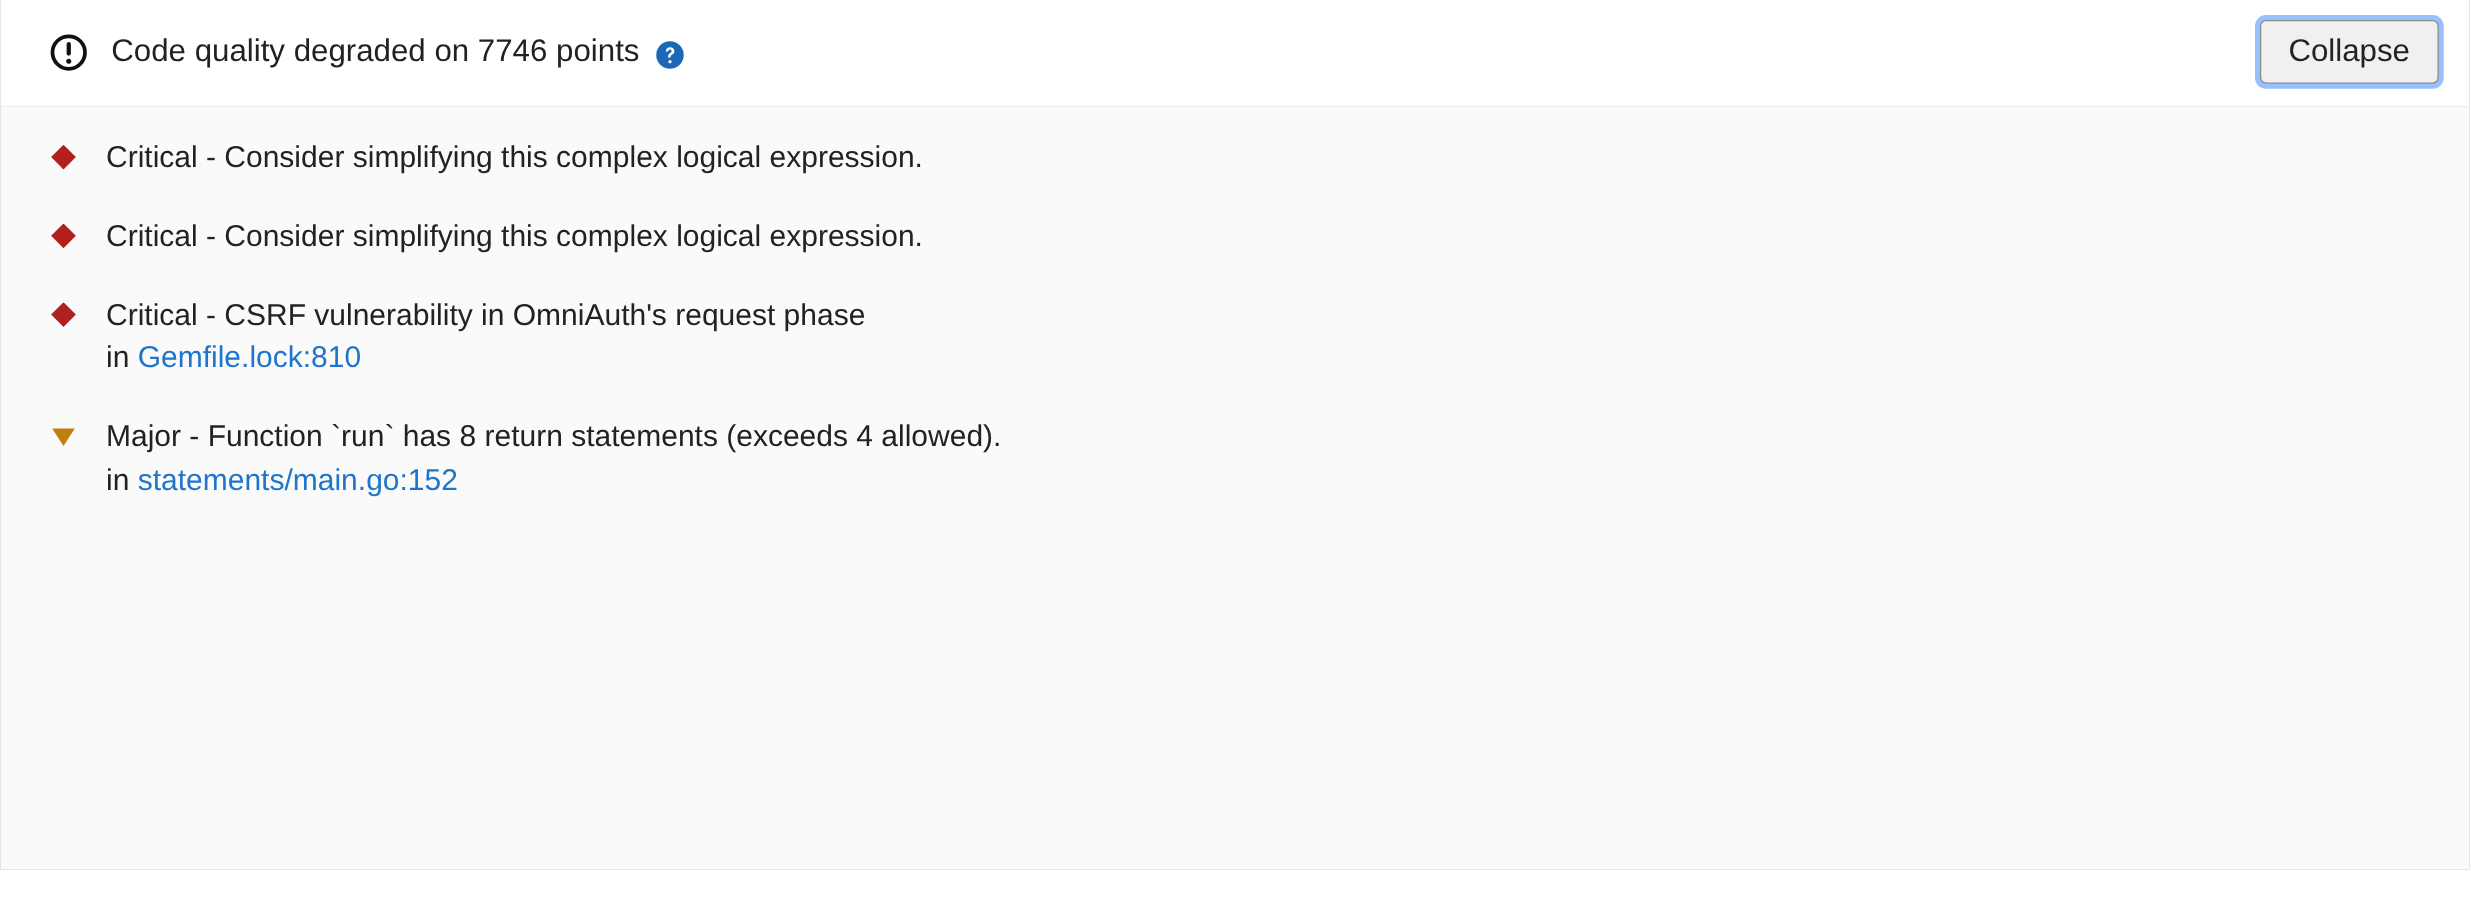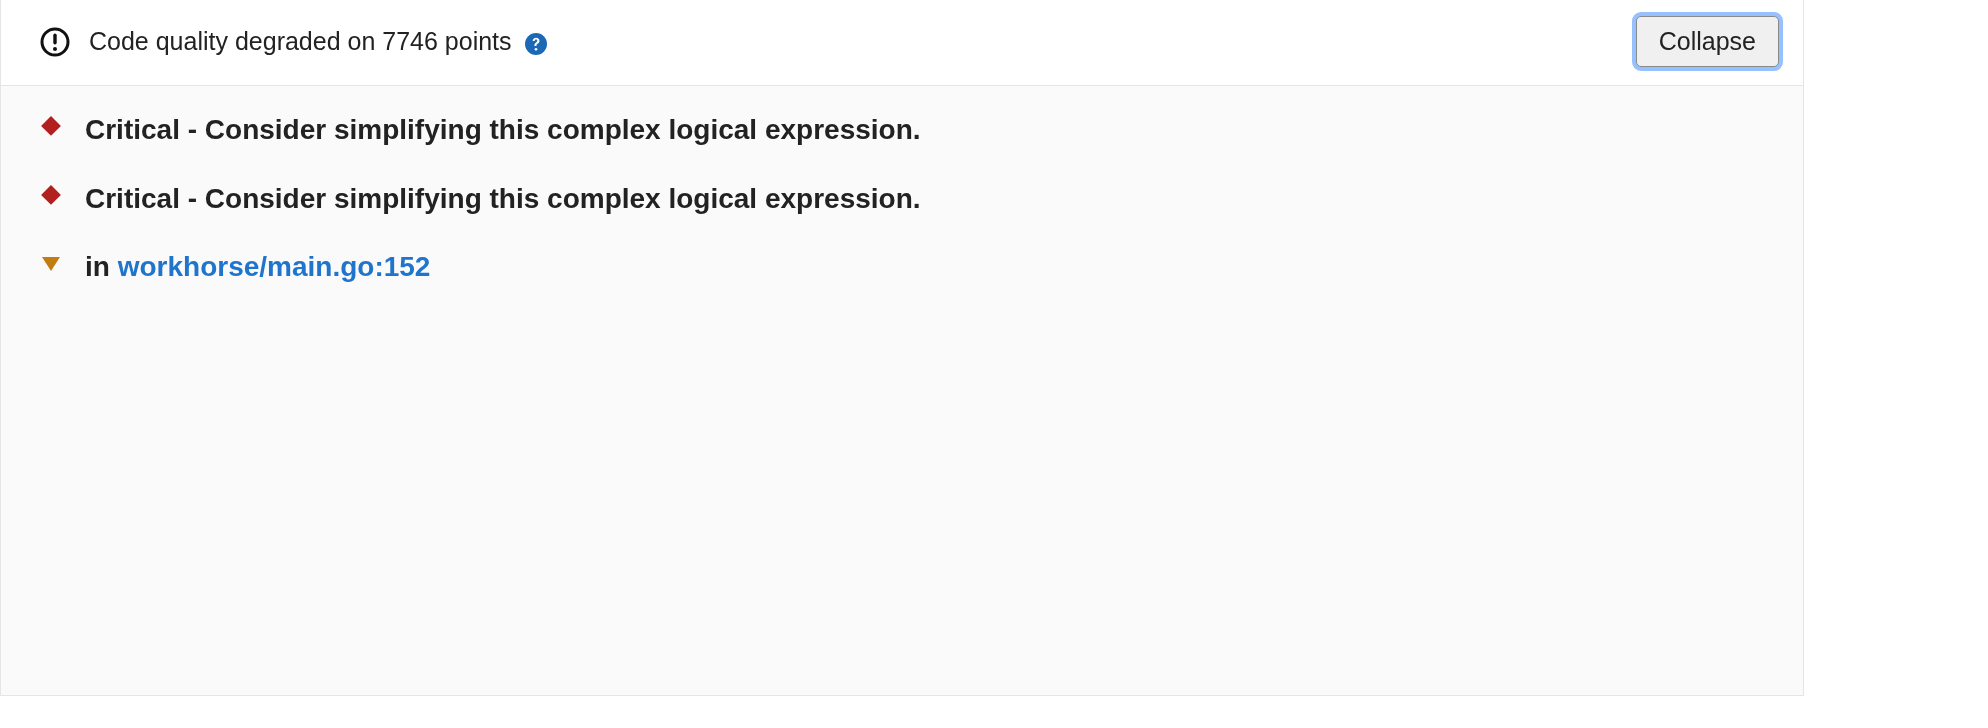--- a/index.html
+++ b/index.html
@@ -3,21 +3,21 @@
   <meta charset="utf-8">
   <style>
     * { box-sizing: border-box; margin: 0; padding: 0; }
     html, body {
       font-family: -apple-system, BlinkMacSystemFont, "Segoe UI", Helvetica, Arial, sans-serif;
       font-size: 21px;
       color: #1f1f1f;
       background: #ffffff;
     }
     .panel {
-      width: 1804px;
+      width: 1976px;
       border: 1px solid #e5e5e5;
       border-top: none;
       margin: 0;
     }
     .panel-header {
       display: flex;
       align-items: center;
       padding: 16px 24px 18px 38px;
       background: #ffffff;
     }
@@ -78,21 +78,21 @@
       margin-bottom: 28px;
     }
     .sev-icon {
       width: 20px;
       height: 20px;
       flex: 0 0 20px;
       margin-top: 6px;
       margin-right: 24px;
     }
     .sev-critical svg, .sev-major svg { display: block; }
-    .issue-text { line-height: 1.45; font-size: 28px; font-weight: bold; }
+    .issue-text { line-height: 1.45; font-size: 24px; }
     .issue-msg { color: #222; }
     .issue-loc .in-word { color: #222; }
     .issue-loc a {
       color: #1f75cb;
       text-decoration: none;
       cursor: pointer;
     }
   </style>
 </head>
 <body>
@@ -136,31 +136,45 @@
       <span class="sev-icon sev-critical">
         <svg viewBox="0 0 20 20" width="20" height="20">
             <rect x="10" y="0" width="14" height="14" transform="rotate(45 10 0)" fill="#b11f1f"></rect>
           </svg>
       </span>
       <div class="issue-text">
         <div class="issue-msg">Critical - Consider simplifying this complex logical expression.</div>
       </div>
     </div>
 
+    <div class="issue">
+      <span class="sev-icon sev-critical">
+        <svg viewBox="0 0 20 20" width="20" height="20">
+            <rect x="10" y="0" width="14" height="14" transform="rotate(45 10 0)" fill="#b11f1f"></rect>
+          </svg>
+      </span>
+      <div class="issue-text">
+        <div class="issue-msg">Critical - CSRF vulnerability in OmniAuth's request phase</div>
+        <div class="issue-loc">
+          <span class="in-word">in </span><a>Gemfile.lock:810</a>
+        </div>
+      </div>
+    </div>
 
 
     <div class="issue">
       <span class="sev-icon sev-major">
         <svg viewBox="0 0 20 20" width="20" height="20">
             <polygon points="10,18 1,4 19,4" fill="#c17d10"></polygon>
           </svg>
       </span>
       <div class="issue-text">
+        <div class="issue-msg">Major - Function `run` has 8 return statements (exceeds 4 allowed).</div>
         <div class="issue-loc">
-          <span class="in-word">in </span><a>workhorse/main.go:152</a>
+          <span class="in-word">in </span><a>statements/main.go:152</a>
         </div>
       </div>
     </div>
 
     <div style="height:2400px"></div>
 
   </div>
 </div>
 
 </body></html>

